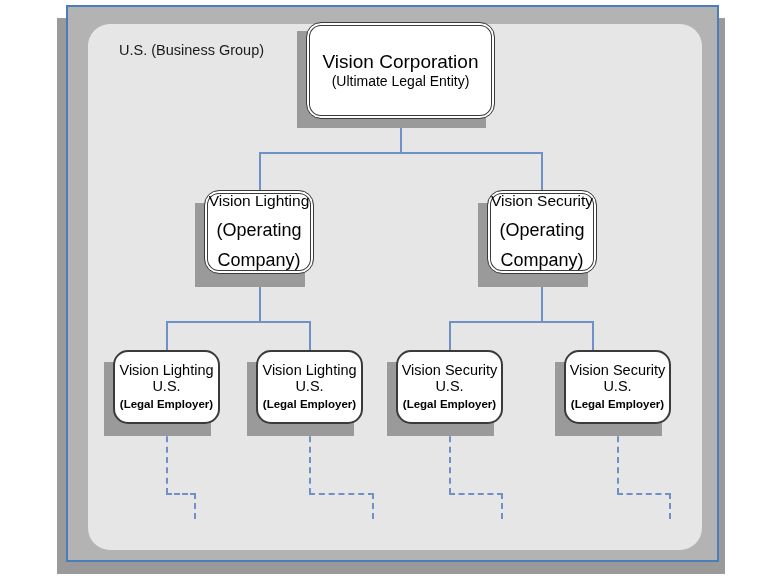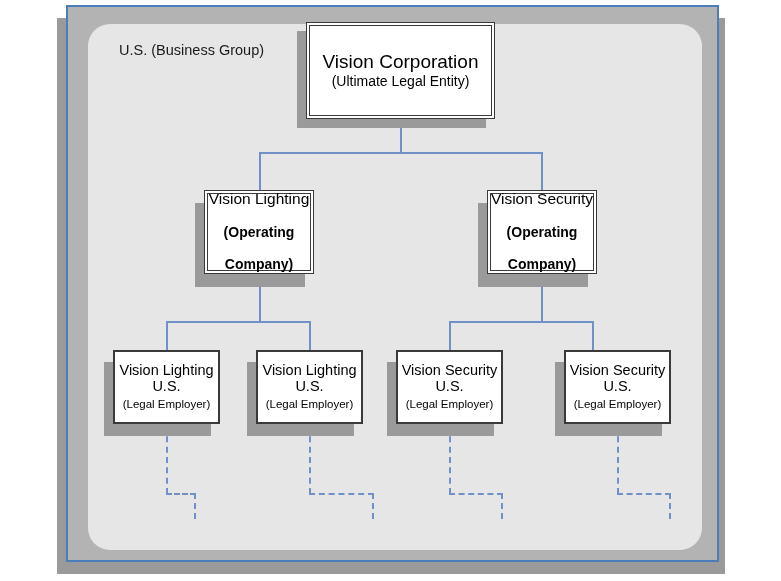--- a/index.html
+++ b/index.html
@@ -88,20 +88,21 @@
   .node {
     position: absolute;
     background: #ffffff;
     box-sizing: border-box;
     display: flex;
     flex-direction: column;
     align-items: center;
     justify-content: center;
     text-align: center;
     color: #000000;
+    border-radius: 15px;
   }
   
   .node.double {
     border: 1px solid #3a3a3a;
     box-shadow: inset 0 0 0 2px #ffffff, inset 0 0 0 3px #3a3a3a;
   }
   .node.single {
     border: 2px solid #3a3a3a;
   }
 
@@ -112,24 +113,24 @@
   .node .subtitle {
     line-height: 1.1;
     text-align: right;
   }
 
   
   .lvl1 .title    { font-size: 19px; }
   .lvl1 .subtitle { font-size: 14px; margin-top: 1px; }
 
   .lvl2 .title    { font-size: 15.5px; }
-  .lvl2 .subtitle { font-size: 14px; margin-top: 17px; font-weight: bold; }
+  .lvl2 .subtitle { font-size: 18px; margin-top: 11px; }
 
   .lvl3 .title    { font-size: 14.5px; }
-  .lvl3 .subtitle { font-size: 11.5px; margin-top: 4px; }
+  .lvl3 .subtitle { font-size: 11.5px; margin-top: 4px; font-weight: bold; }
 </style>
 </head>
 <body>
 
 <div id="canvas">
 
   <div class="frame-shadow"></div>
   <div class="frame"></div>
   <div class="panel"></div>
 

